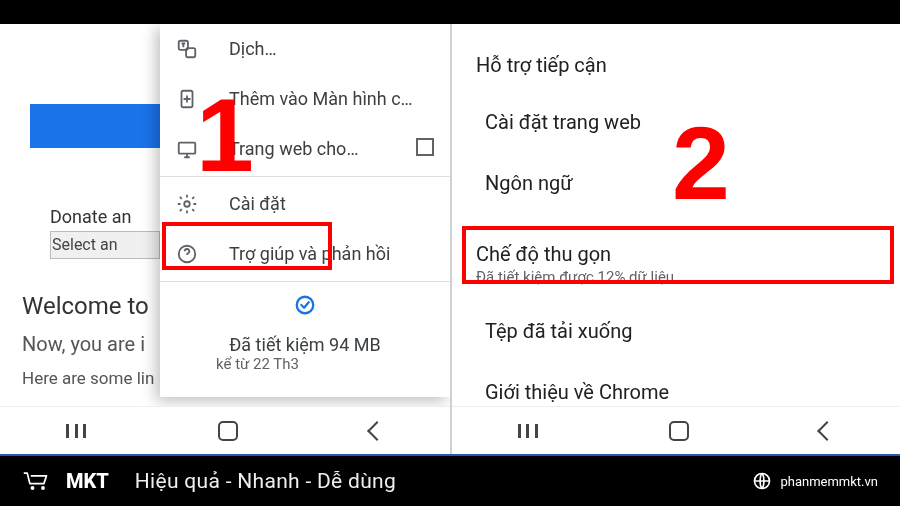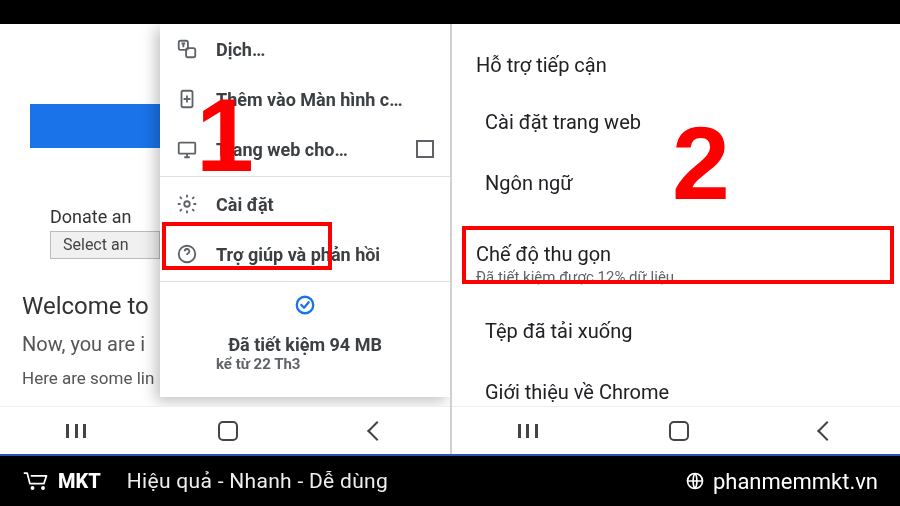--- a/index.html
+++ b/index.html
@@ -26,21 +26,21 @@
     position: absolute; top: 80px; left: 30px; width: 130px; height: 44px;
     background: #1a73e8;
   }
 
   .donate-label {
     position: absolute; top: 182px; left: 50px; color: #333; font-size: 18px;
   }
   .select-box {
     position: absolute; top: 207px; left: 50px; width: 110px; height: 28px;
     border: 1px solid #bbb; background: #f0f0f0; font-size: 16px; color: #444;
-    padding-left: 12px; line-height: 26px;
+    padding-left: 1px; line-height: 26px;
   }
 
   .welcome {
     position: absolute; top: 268px; left: 22px; color: #333; font-size: 24px;
   }
   .nowyou {
     position: absolute; top: 308px; left: 22px; color: #555; font-size: 20px;
   }
   .herearesome {
     position: absolute; top: 344px; left: 22px; color: #555; font-size: 17px;
@@ -50,22 +50,22 @@
     display: flex; align-items: center; gap: 8px;
   }
   .bullet-row .dot { width: 6px; height: 6px; border-radius: 50%; background: #444; }
 
   
   .menu-panel {
     position: absolute; top: 0px; left: 160px; width: 290px; background: #fff;
     box-shadow: -4px 4px 14px rgba(0,0,0,0.25); padding-bottom: 10px;
   }
   .menu-item {
-    display: flex; align-items: center; gap: 18px; padding: 14px 16px;
-    color: #3c4043; font-size: 18px; font-weight: bold;
+    display: flex; gap: 31px; padding: 14px 16px;
+    color: #3c4043; font-size: 18px;
   }
   .menu-item .ico { width: 22px; height: 22px; color: #5f6368; flex-shrink: 0; }
   .menu-item .txt { white-space: nowrap; overflow: hidden; text-overflow: ellipsis; flex: 1; }
   .menu-item.check .box { width: 18px; height: 18px; border: 2px solid #5f6368; margin-left: auto; }
   .menu-item.two-line { display: block; padding: 10px 16px 14px 16px; }
   .menu-item.two-line .row1 { display: flex; align-items: center; gap: 18px; flex-direction: column; }
   .menu-item.two-line .sub { margin-left: 40px; font-size: 15px; color: #5f6368; }
 
   .menu-sep { height: 1px; background: #e0e0e0; margin: 2px 0; }
 
@@ -107,26 +107,26 @@
   .navbar .nav-home { width: 20px; height: 20px; border: 2.5px solid #444; border-radius: 5px; }
   .navbar .nav-back { width: 14px; height: 14px; border-left: 2.5px solid #444; border-bottom: 2.5px solid #444; transform: rotate(45deg); }
 
   
   .brand-bar {
     position: absolute; bottom: 0; left: 0; width: 900px; height: 52px;
     border-top: 2px solid #2b56b8; background: #000; color: #fff;
     display: flex; align-items: center; padding: 0 22px;
   }
   .brand-logo {
-    display: flex; align-items: center; gap: 8px; font-weight: 800; font-size: 20px;
+    display: flex; align-items: center; gap: 16px; font-weight: 800; font-size: 20px;
   }
   .brand-logo .cart { width: 28px; height: 22px; position: relative; }
   .brand-logo .cart svg { width: 28px; height: 22px; }
   .brand-tag { margin-left: 26px; font-size: 21px; color: #eee; letter-spacing: .3px; }
-  .brand-site { margin-left: auto; display: flex; align-items: center; gap: 8px; font-size: 22px; }
+  .brand-site { margin-left: auto; display: flex; align-items: center; gap: 8px; font-size: 13px; }
   .brand-site .globe { width: 20px; height: 20px; }
 
 </style>
 </head>
 <body>
 
 <div class="stage">
 
   <div class="phones">
 

